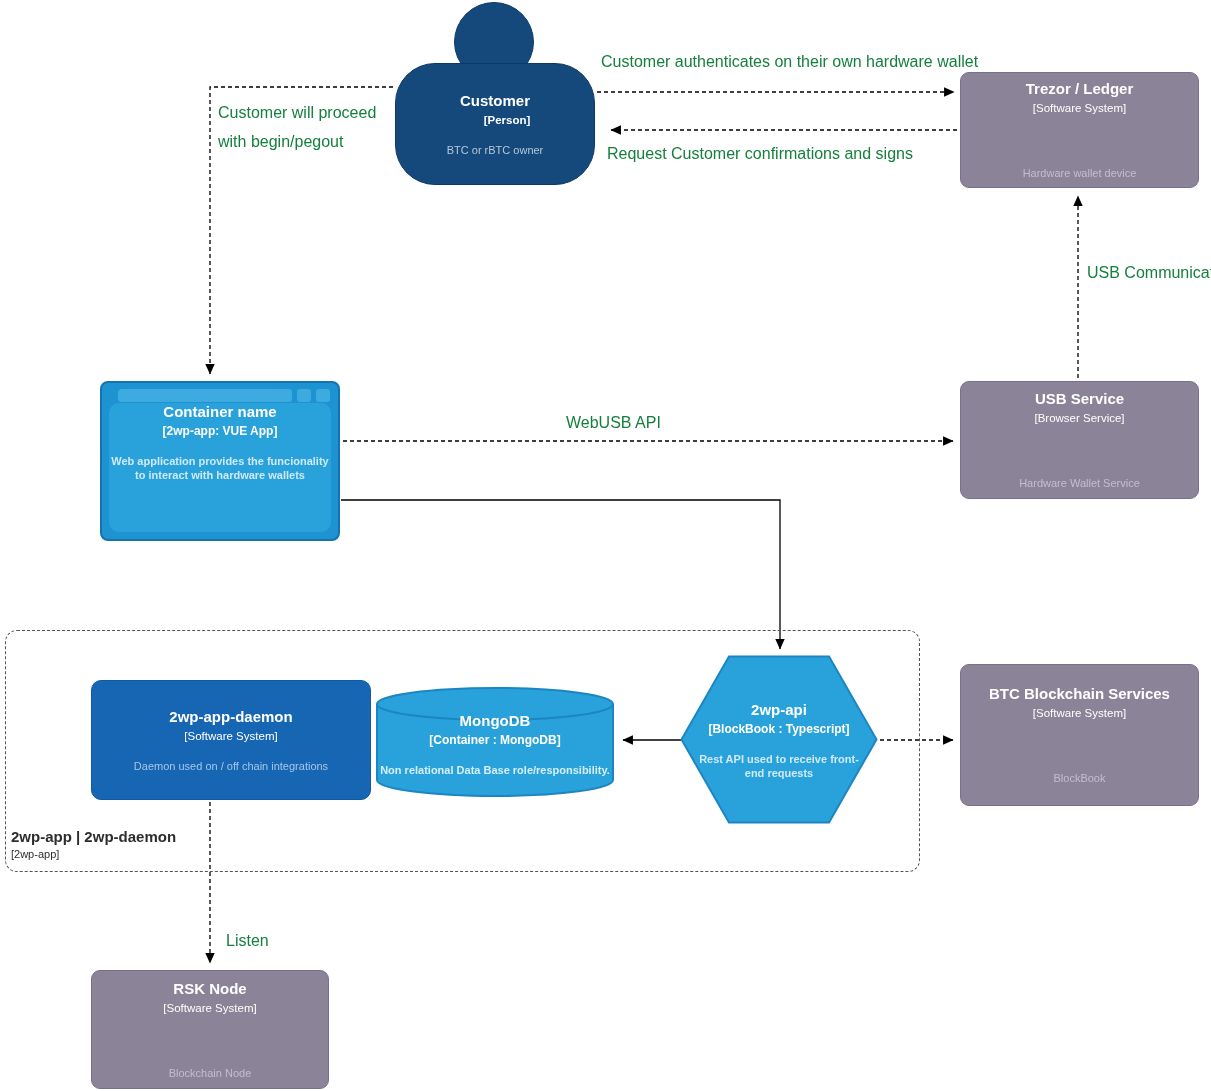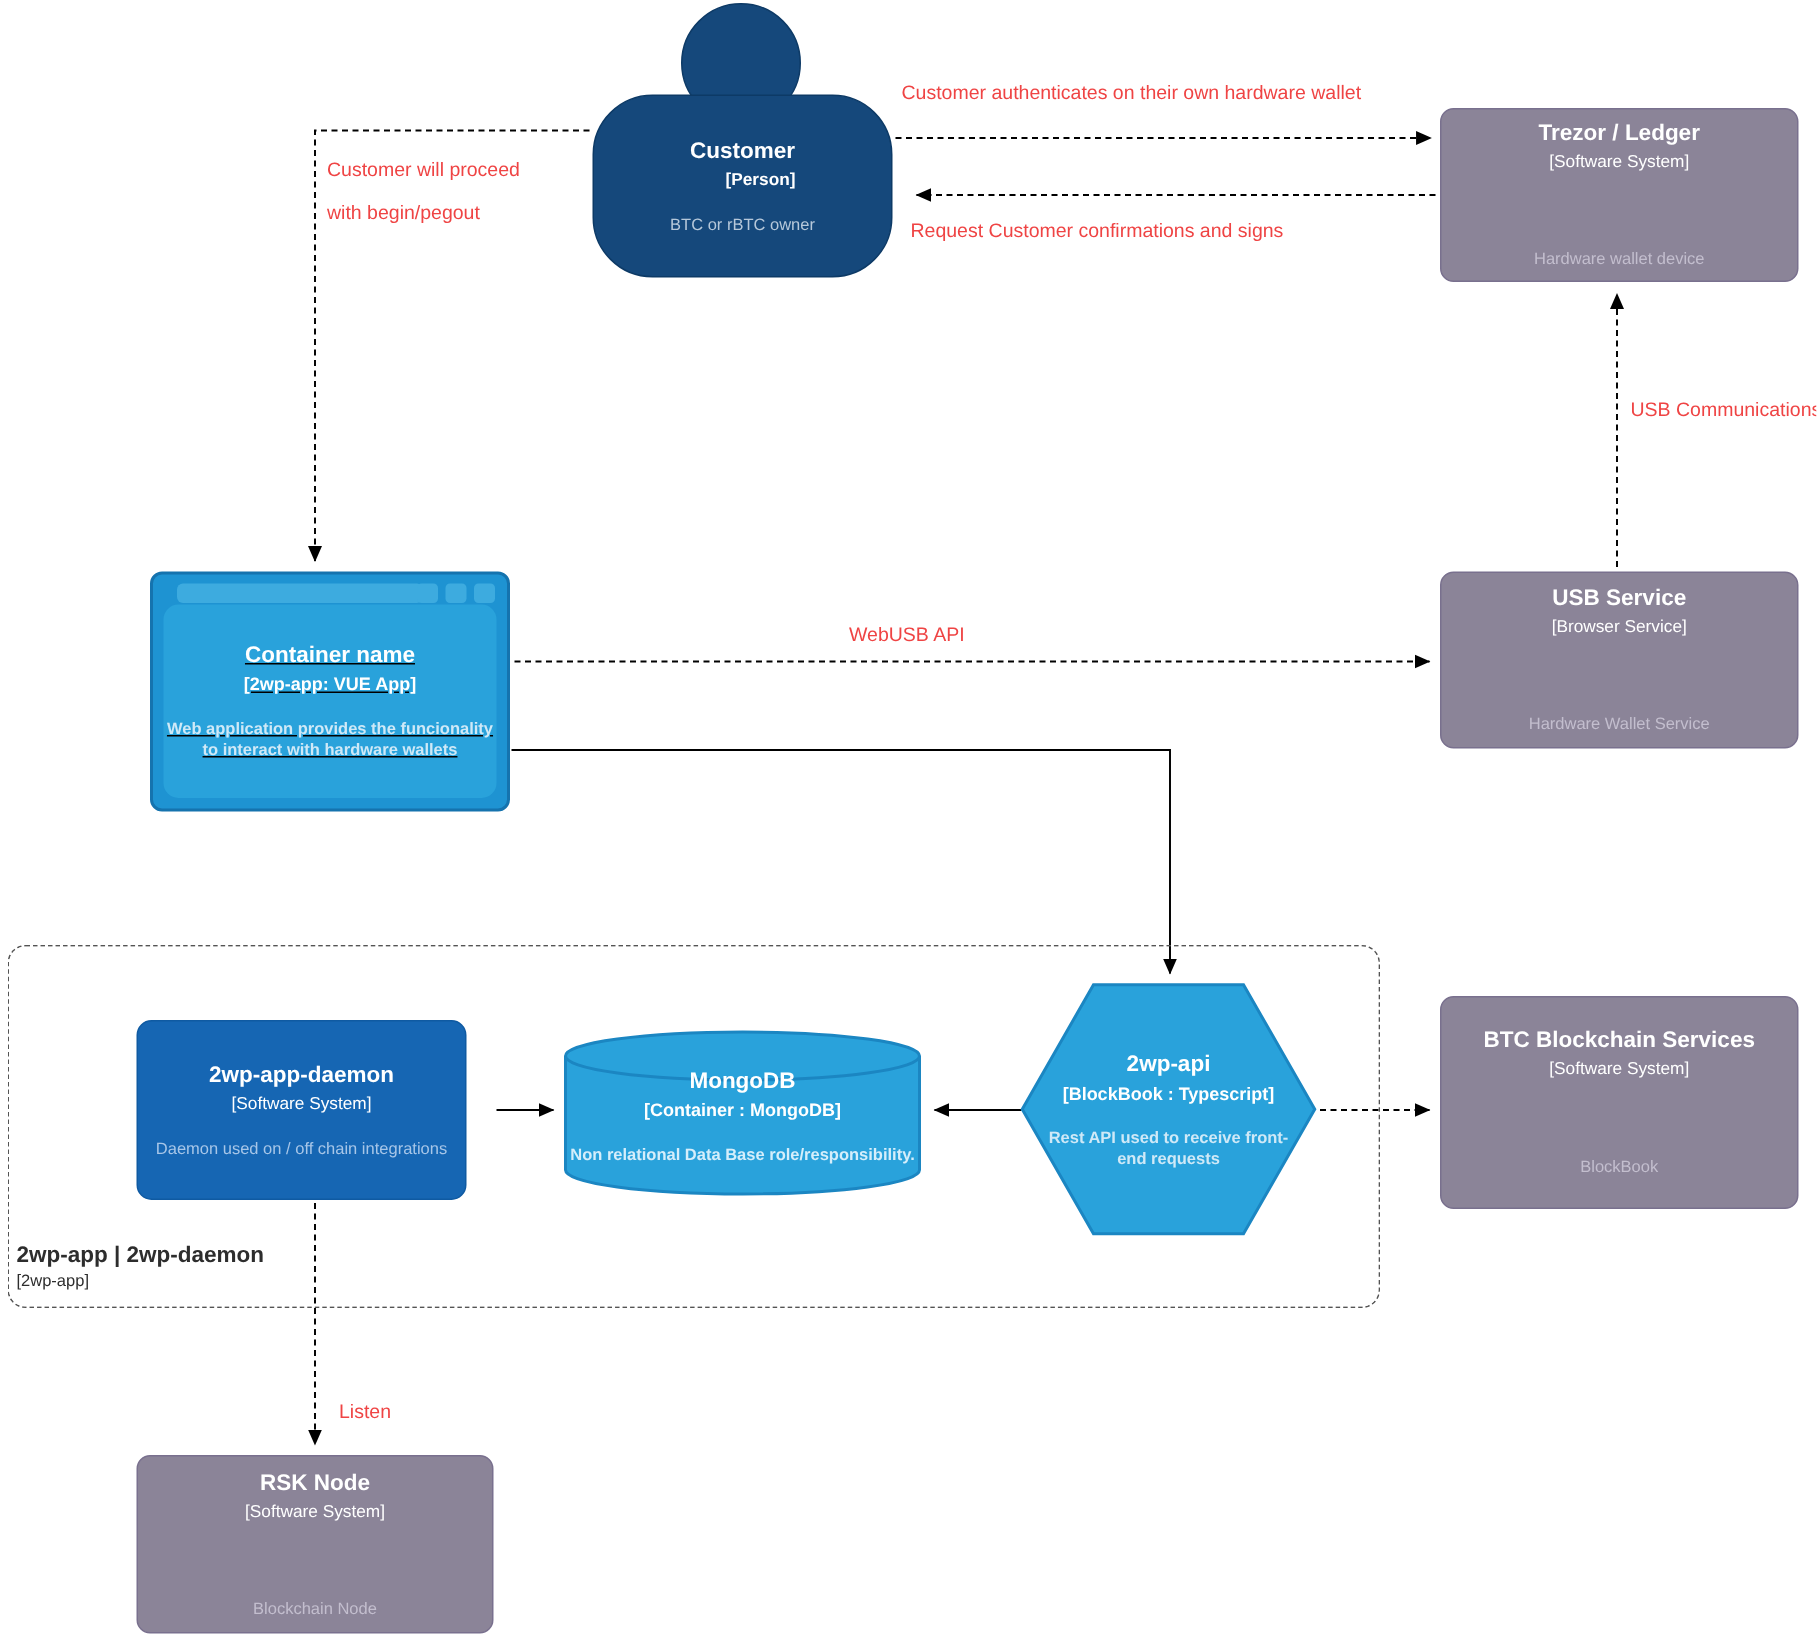--- a/index.html
+++ b/index.html
@@ -26,21 +26,21 @@
   
   .external{background:var(--external,#8B8498);border:1.5px solid var(--external-border,#79708e);border-radius:9px;}
   .external .desc{color:#c3bece;margin-top:48px;}
 
   
   .browser{left:100px;top:381px;width:240px;height:160px;border-radius:8px;
     background:var(--container-frame,#1E93D2);border:2px solid var(--frame-border,#1573AE);box-sizing:border-box;position:absolute;}
   .browser .addressbar{position:absolute;left:16px;top:6px;width:164px;height:13px;border-radius:4px;background:#3dabdf;}
   .browser .winbtn{position:absolute;top:6px;width:14px;height:13px;border-radius:3px;background:#3dabdf;}
   .browser .content{position:absolute;left:7px;right:7px;top:20px;bottom:7px;border-radius:10px;
-    background:var(--container-light,#29A2DB);display:flex;align-items:center;justify-content:center;text-align:center;text-decoration:underline;}
+    background:var(--container-light,#29A2DB);display:flex;align-items:flex-start;justify-content:center;text-align:center;}
   .browser .desc{color:#cfe9f7;font-weight:bold;width:218px;}
 
   
   .daemon{background:var(--daemon-blue,#1666B3);border:1.5px solid #0f5aa2;border-radius:10px;}
   .daemon .desc{color:#a7c6e8;}
 
   
   .shape-node{position:absolute;text-align:center;}
   .shape-node svg.shape{position:absolute;left:0;top:0;width:100%;height:100%;}
   .shape-node .node-text{position:absolute;left:0;width:100%;}
@@ -48,21 +48,21 @@
   .mongo-text .desc{color:#d5eefb;font-weight:bold;}
   .hex-text{top:46px;}
   .hex-text .desc{color:#cfe9f7;font-weight:bold;width:176px;align-self:center;}
 
   
   .boundary{position:absolute;left:5px;top:630px;width:915px;height:242px;box-sizing:border-box;
     border:1.6px dashed #545454;border-radius:12px;}
   .boundary-title{position:absolute;left:11px;top:828px;font-size:15px;font-weight:bold;color:#2d2d2d;}
   .boundary-sub{position:absolute;left:11px;top:848px;font-size:11px;color:#2d2d2d;}
 
-  .edge-label{position:absolute;font-size:13px;color:#ef4444;white-space:nowrap;line-height:14px;}
+  .edge-label{position:absolute;font-size:16px;color:#15803d;white-space:nowrap;line-height:14px;}
 </style>
 </head>
 <body>
 
 <div class="canvas">
 
   <svg class="wires">
     <defs>
       <marker id="arw" viewBox="0 0 10 10" refX="8.5" refY="5" markerWidth="9" markerHeight="9" orient="auto-start-reverse">
         <path d="M0,1 L9,5 L0,9 Z" fill="#000"></path>
@@ -116,21 +116,21 @@
   </div>
 
   <div class="node external" style="left:960px;top:381px;width:239px;height:118px;">
     <div class="node-text">
       <div class="title">USB Service</div>
       <div class="type">[Browser Service]</div>
       <div class="desc">Hardware Wallet Service</div>
     </div>
   </div>
 
-  <div class="node daemon" style="left:91px;top:680px;width:220px;height:120px;">
+  <div class="node daemon" style="left:91px;top:680px;width:280px;height:120px;">
     <div class="node-text">
       <div class="title">2wp-app-daemon</div>
       <div class="type">[Software System]</div>
       <div class="desc">Daemon used on / off chain integrations</div>
     </div>
   </div>
 
   <div class="shape-node" style="left:375px;top:686px;width:240px;height:112px;">
     <svg class="shape" viewBox="0 0 240 112" preserveAspectRatio="none">
       <path d="M2,18 A118,16 0 0 1 238,18 L238,94 A118,16 0 0 1 2,94 Z" fill="var(--container-light,#29A2DB)" stroke="var(--container-border,#1b86c2)" stroke-width="2"></path>

